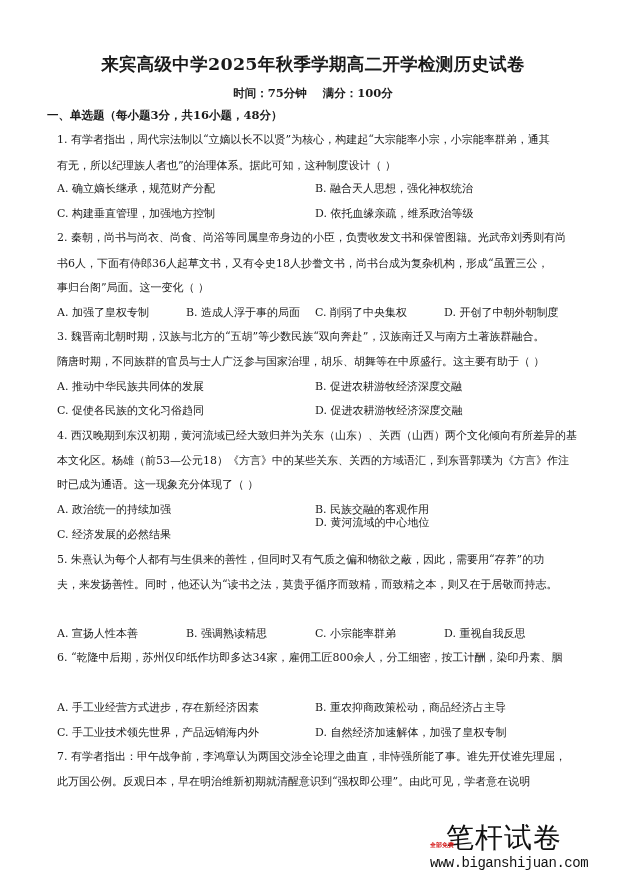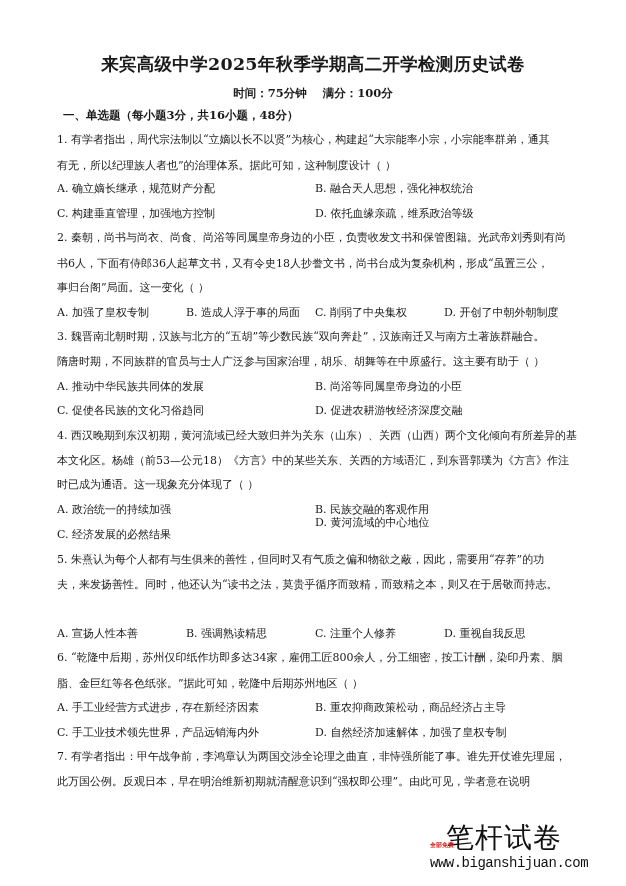--- a/index.html
+++ b/index.html
@@ -13,21 +13,21 @@
       position: absolute; top: 52px; left: 0; width: 626px; text-align: center;
       font-size: 17.5px; font-weight: bold; letter-spacing: 0.3px;
     }
     .subtitle {
       position: absolute; top: 86px; left: 0; width: 626px; text-align: center;
       font-size: 11.5px; font-weight: bold;
     }
     .subtitle .gap { display: inline-block; width: 16px; }
     .section {
       position: absolute; top: 108px; left: 47px;
-      font-size: 11.5px; font-weight: bold; margin-left: 16px;
+      font-size: 11.5px; font-weight: bold;
     }
     .line {
       position: absolute; left: 57px; font-size: 11px; white-space: nowrap;
       line-height: 14px;
     }
     .opt { position: absolute; font-size: 11px; white-space: nowrap; line-height: 14px; }
     .watermark { position: absolute; left: 430px; top: 822px; width: 190px; height: 60px; }
     .wm-main {
       position: absolute; left: 16px; top: 0; font-family: "DejaVu Sans", sans-serif;
       font-size: 28px; color: #111; letter-spacing: 1px; line-height: 32px;
@@ -62,41 +62,40 @@
   <div class="line" style="top:257px">书6人，下面有侍郎36人起草文书，又有令史18人抄誊文书，尚书台成为复杂机构，形成“虽置三公，</div>
   <div class="line" style="top:281px">事归台阁”局面。这一变化（    ）</div>
   <div class="opt" style="left:57px;top:306px">A. 加强了皇权专制</div>
   <div class="opt" style="left:186px;top:306px">B. 造成人浮于事的局面</div>
   <div class="opt" style="left:315px;top:306px">C. 削弱了中央集权</div>
   <div class="opt" style="left:444px;top:306px">D. 开创了中朝外朝制度</div>
 
   <div class="line" style="top:330px">3. 魏晋南北朝时期，汉族与北方的“五胡”等少数民族“双向奔赴”，汉族南迁又与南方土著族群融合。</div>
   <div class="line" style="top:355px">隋唐时期，不同族群的官员与士人广泛参与国家治理，胡乐、胡舞等在中原盛行。这主要有助于（    ）</div>
   <div class="opt" style="left:57px;top:380px">A. 推动中华民族共同体的发展</div>
-  <div class="opt" style="left:315px;top:380px">B. 尚浴等同属皇帝身边的小臣</div>
+  <div class="opt" style="left:315px;top:380px">B. 促进农耕游牧经济深度交融</div>
   <div class="opt" style="left:57px;top:404px">C. 促使各民族的文化习俗趋同</div>
   <div class="opt" style="left:315px;top:404px">D. 促进农耕游牧经济深度交融</div>
 
   <div class="line" style="top:429px">4. 西汉晚期到东汉初期，黄河流域已经大致归并为关东（山东）、关西（山西）两个文化倾向有所差异的基</div>
   <div class="line" style="top:454px">本文化区。杨雄（前53—公元18）《方言》中的某些关东、关西的方域语汇，到东晋郭璞为《方言》作注</div>
   <div class="line" style="top:478px">时已成为通语。这一现象充分体现了（    ）</div>
   <div class="opt" style="left:57px;top:503px">A. 政治统一的持续加强</div>
   <div class="opt" style="left:315px;top:503px">B. 民族交融的客观作用</div>
   <div class="opt" style="left:57px;top:528px">C. 经济发展的必然结果</div>
   <div class="opt" style="left:315px;top:516px">D. 黄河流域的中心地位</div>
 
   <div class="line" style="top:553px">5. 朱熹认为每个人都有与生俱来的善性，但同时又有气质之偏和物欲之蔽，因此，需要用“存养”的功</div>
   <div class="line" style="top:578px">夫，来发扬善性。同时，他还认为“读书之法，莫贵乎循序而致精，而致精之本，则又在于居敬而持志。</div>
   <div class="opt" style="left:57px;top:627px">A. 宣扬人性本善</div>
   <div class="opt" style="left:186px;top:627px">B. 强调熟读精思</div>
-  <div class="opt" style="left:315px;top:627px">C. 注重个人修养</div>
+  <div class="opt" style="left:315px;top:627px">C. 小宗能率群弟</div>
   <div class="opt" style="left:444px;top:627px">D. 重视自我反思</div>
 
   <div class="line" style="top:651px">6. “乾隆中后期，苏州仅印纸作坊即多达34家，雇佣工匠800余人，分工细密，按工计酬，染印丹素、胭</div>
-  <div class="line" style="top:677px">脂、金巨红等各色纸张。”据此可知，乾隆中后期苏州地区（    ）</div>
   <div class="opt" style="left:57px;top:701px">A. 手工业经营方式进步，存在新经济因素</div>
   <div class="opt" style="left:57px;top:726px">C. 手工业技术领先世界，产品远销海内外</div>
   <div class="opt" style="left:315px;top:701px">B. 重农抑商政策松动，商品经济占主导</div>
   <div class="opt" style="left:315px;top:726px">D. 自然经济加速解体，加强了皇权专制</div>
 
   <div class="line" style="top:750px">7. 有学者指出：甲午战争前，李鸿章认为两国交涉全论理之曲直，非恃强所能了事。谁先开仗谁先理屈，</div>
   <div class="line" style="top:775px">此万国公例。反观日本，早在明治维新初期就清醒意识到“强权即公理”。由此可见，学者意在说明</div>
 
   <div class="watermark">
     <div class="wm-main">笔杆试卷</div>

